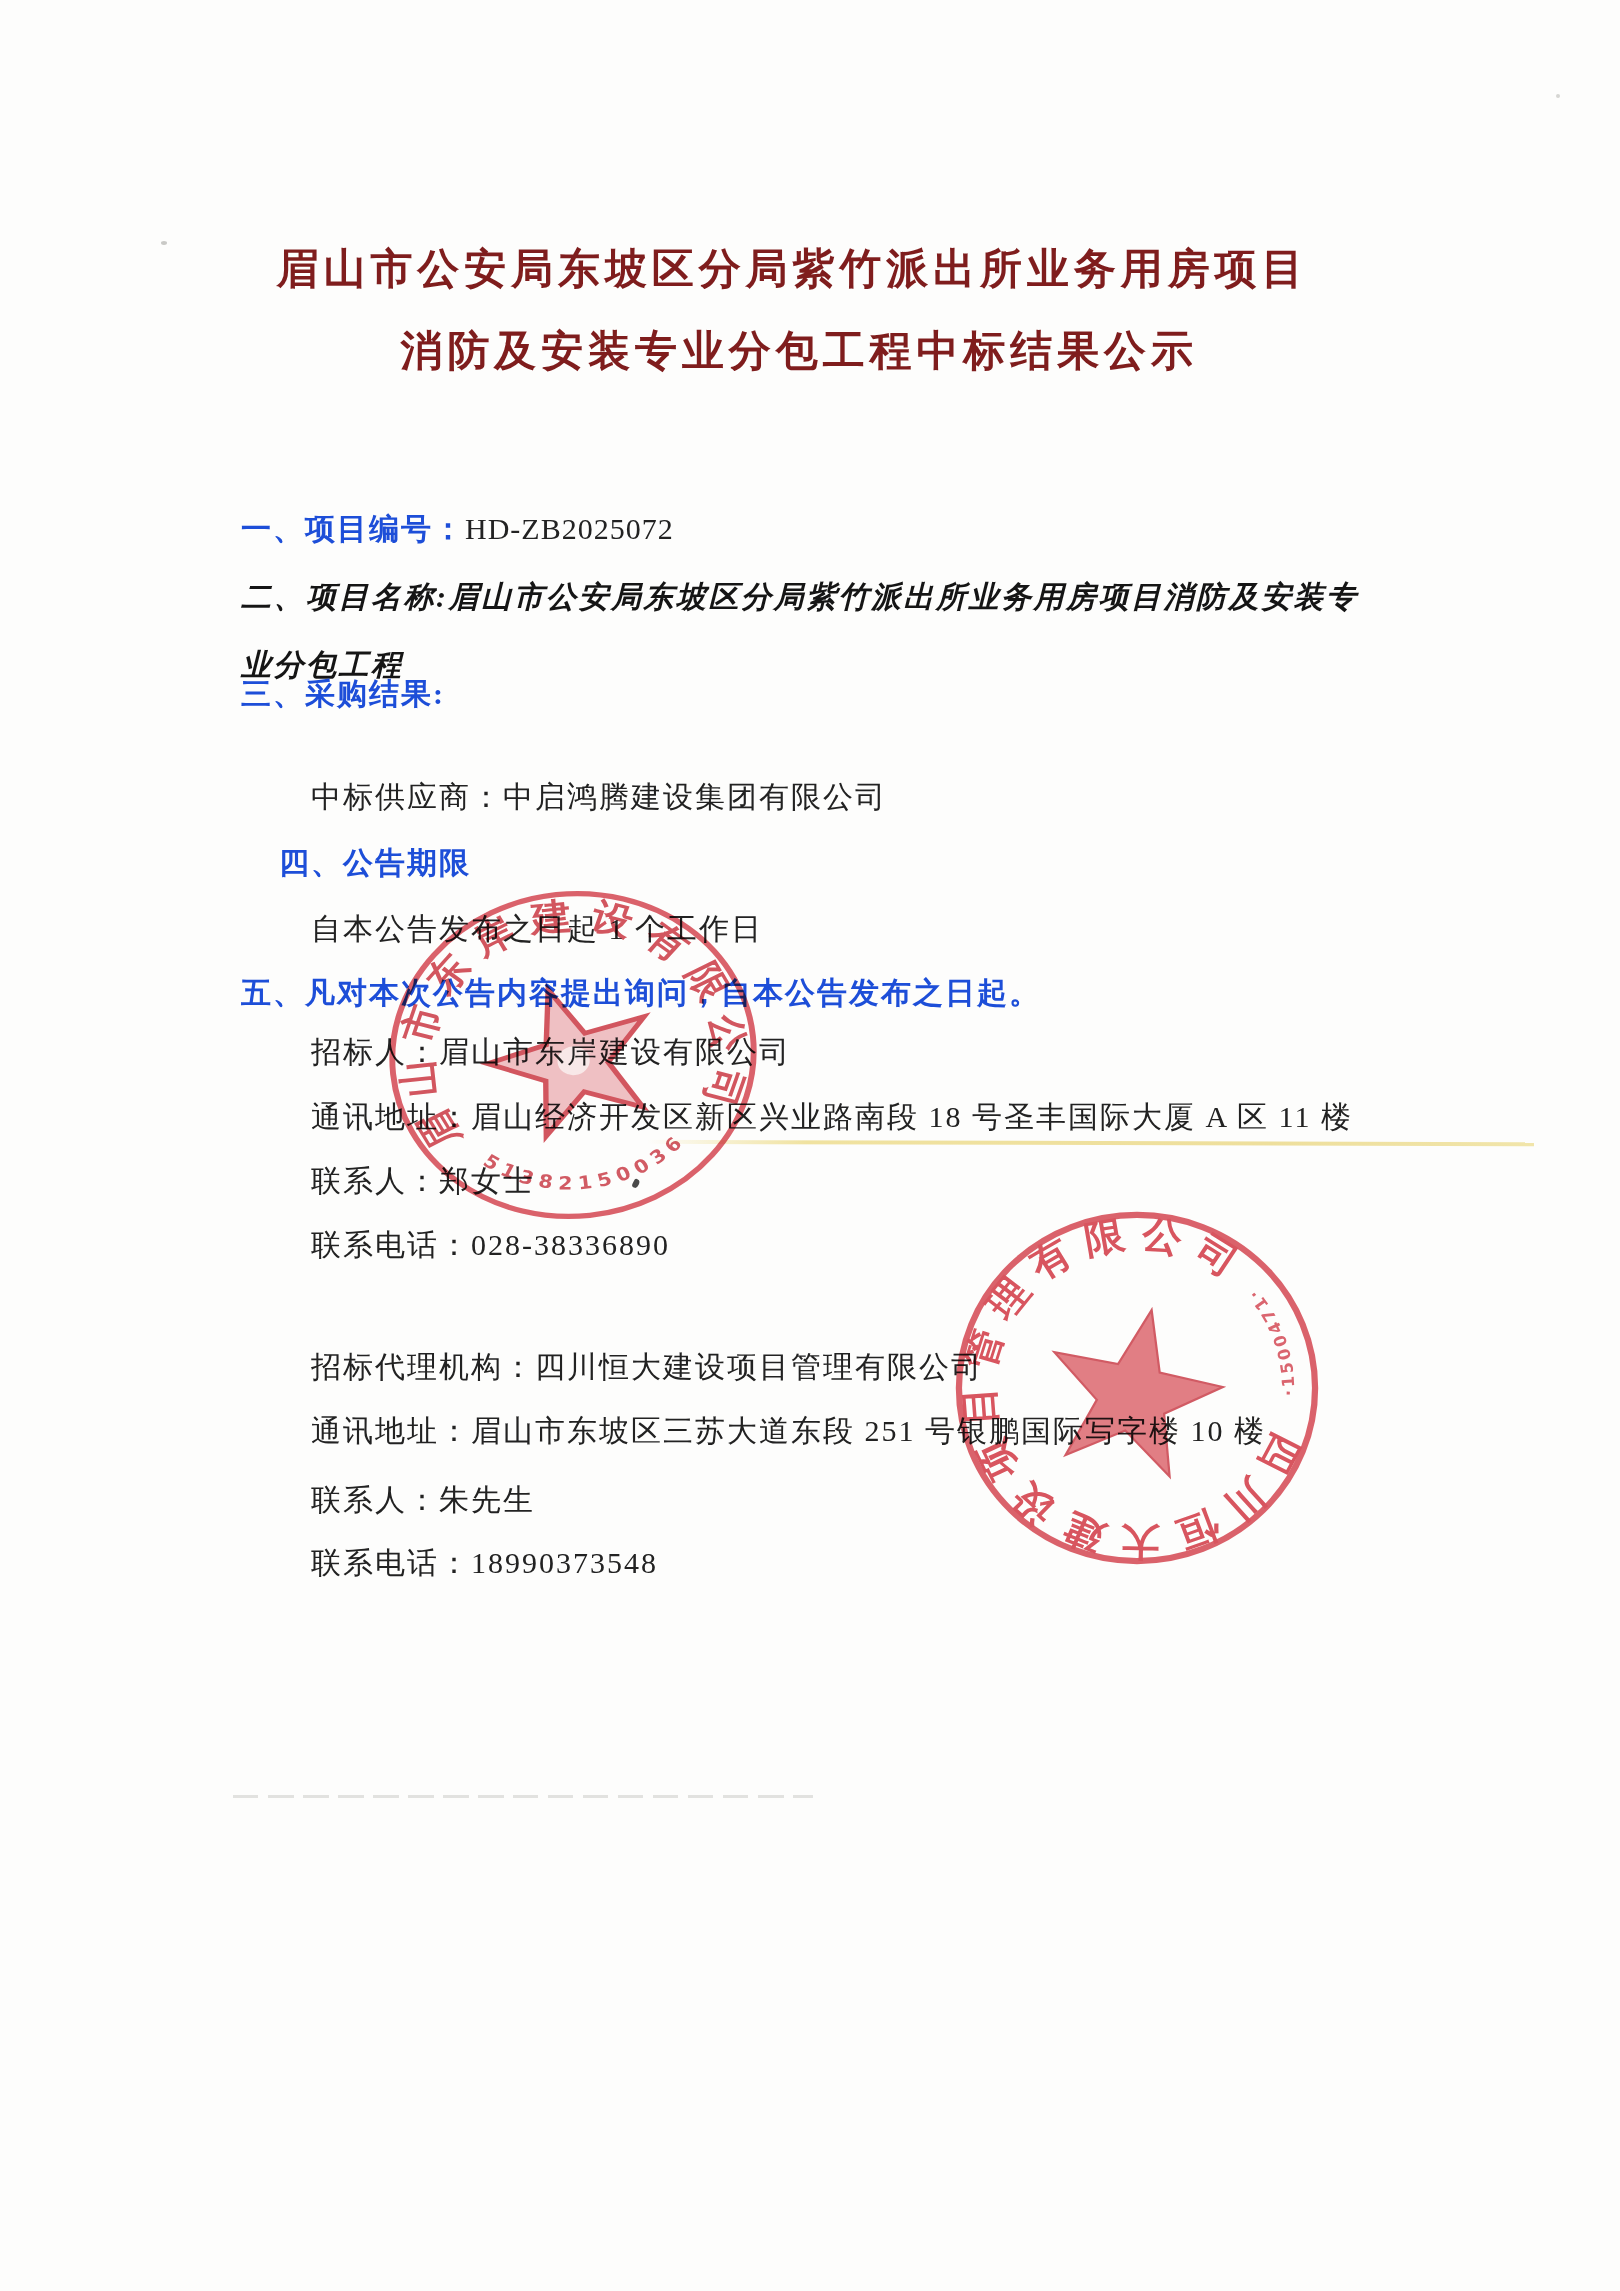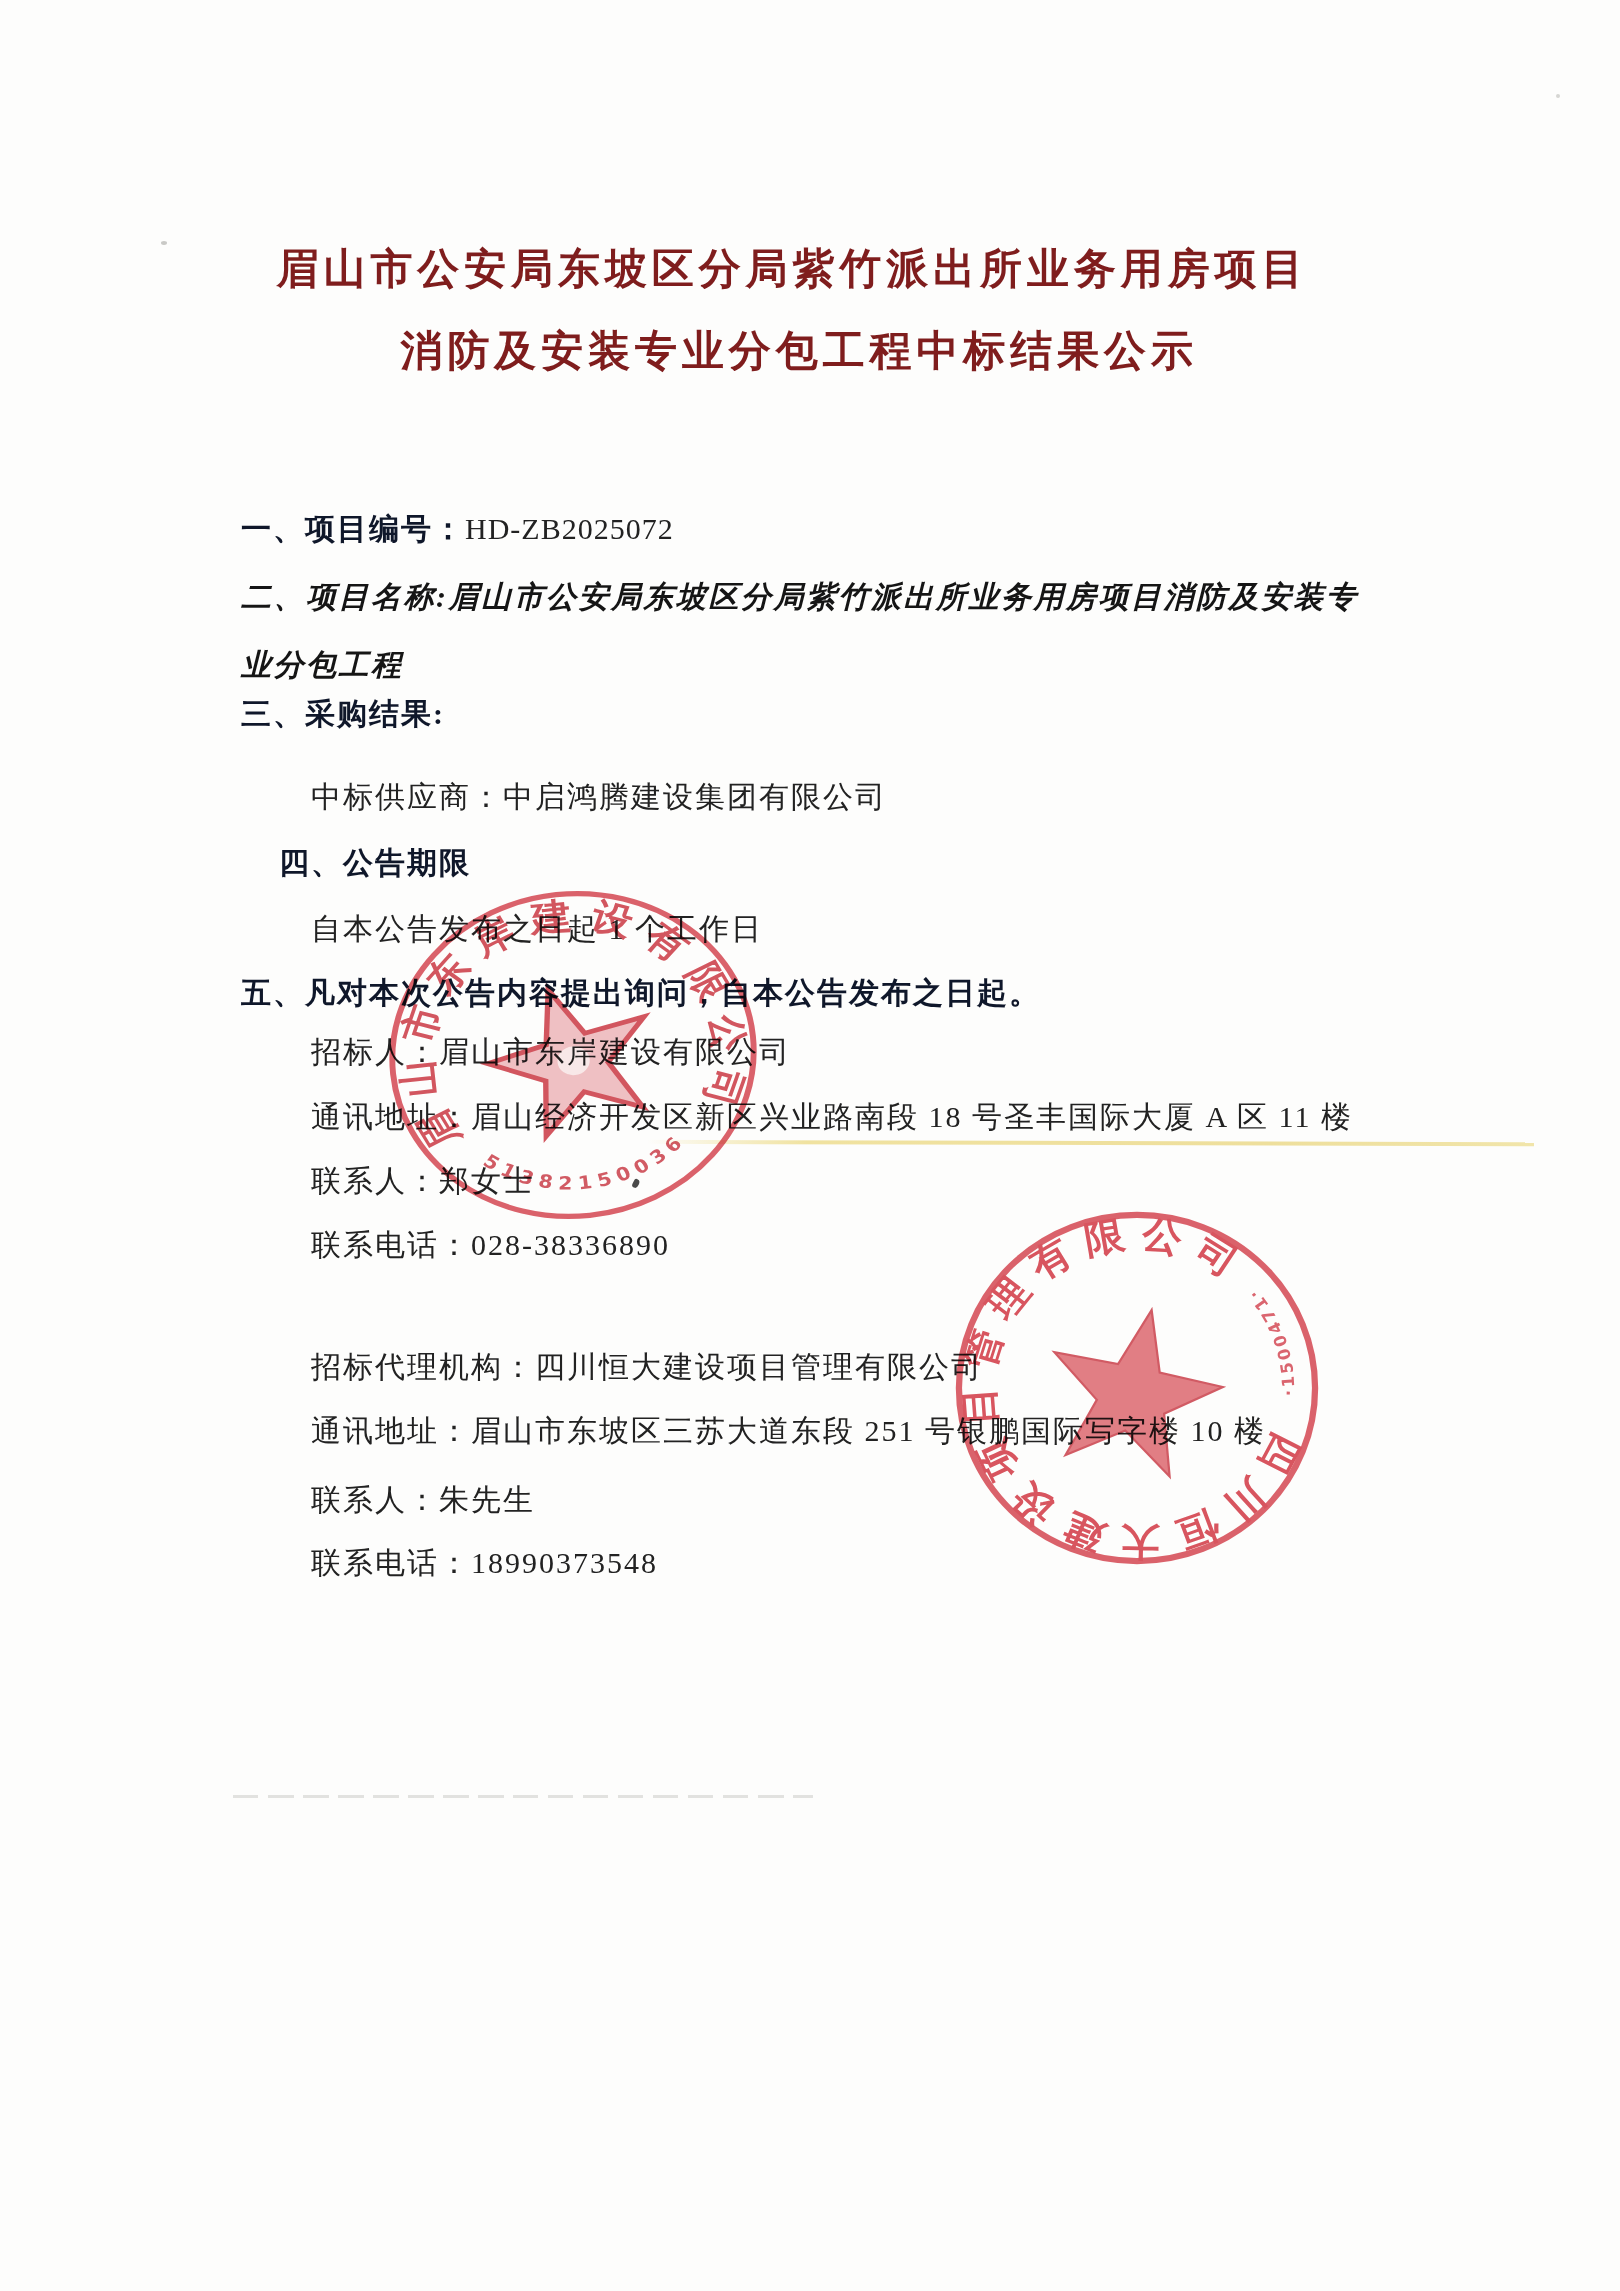--- a/index.html
+++ b/index.html
@@ -17,26 +17,26 @@
   }
   .title-1{top:241px;right:35px;left:0;}
   .title-2{top:323px;right:21.6px;left:0;}
   
   .line{
     position:absolute;white-space:nowrap;
     font-size:30px;letter-spacing:2px;color:#222;
   }
   .m0{left:241px;}   
   .m1{left:311px;}   
-  .hdr{font-weight:bold;color:#0f172a;}
+  .hdr{font-weight:bold;color:#1d4ed8;}
   .val{font-weight:normal;}
   .val-latin{letter-spacing:1px;}
   .bold-all{font-weight:bold;color:#151515;letter-spacing:2.5px;font-style:italic;}
   
-  .l1 {top:479px;}  .l2 {top:547px;}  .l3 {top:615px;}  .l4 {top:664px;}
+  .l1 {top:479px;}  .l2 {top:547px;}  .l3 {top:615px;}  .l4 {top:644px;}
   .l5 {top:747px;}  .l6 {top:813px;margin-left:38px;}  .l7 {top:879px;}  .l8 {top:943px;}
   .l9 {top:1002px;} .l10{top:1067px;} .l11{top:1131px;} .l12{top:1195px;}
   .l13{top:1317px;} .l14{top:1381px;} .l15{top:1450px;} .l16{top:1513px;}
   
   .stamp{position:absolute;mix-blend-mode:multiply;opacity:.9;}
   .stamp svg{overflow:visible;display:block;}
   .stamp-bidder{left:387px;top:869px;transform:rotate(-6deg) scale(1.10,0.98);}
   .stamp-agency{left:951px;top:1202px;transform:scale(1.07,1.04);}
   .seal-border{fill:none;stroke:#d9525c;}
   .ring-text{

